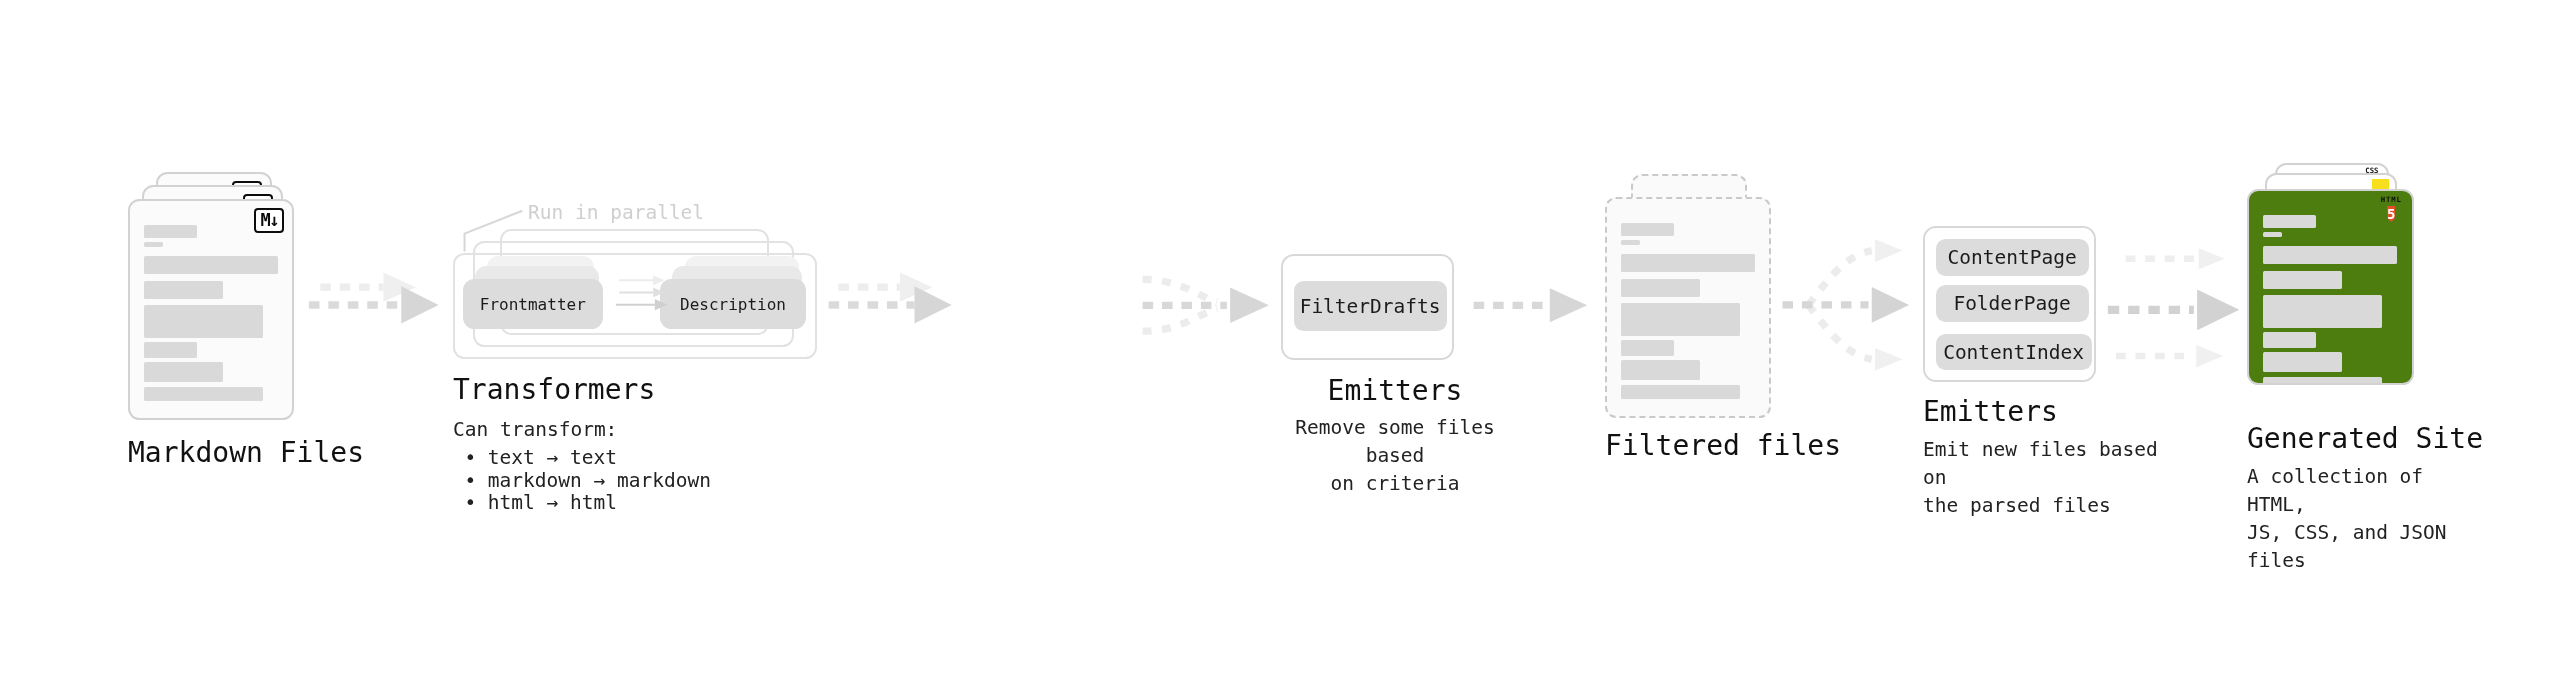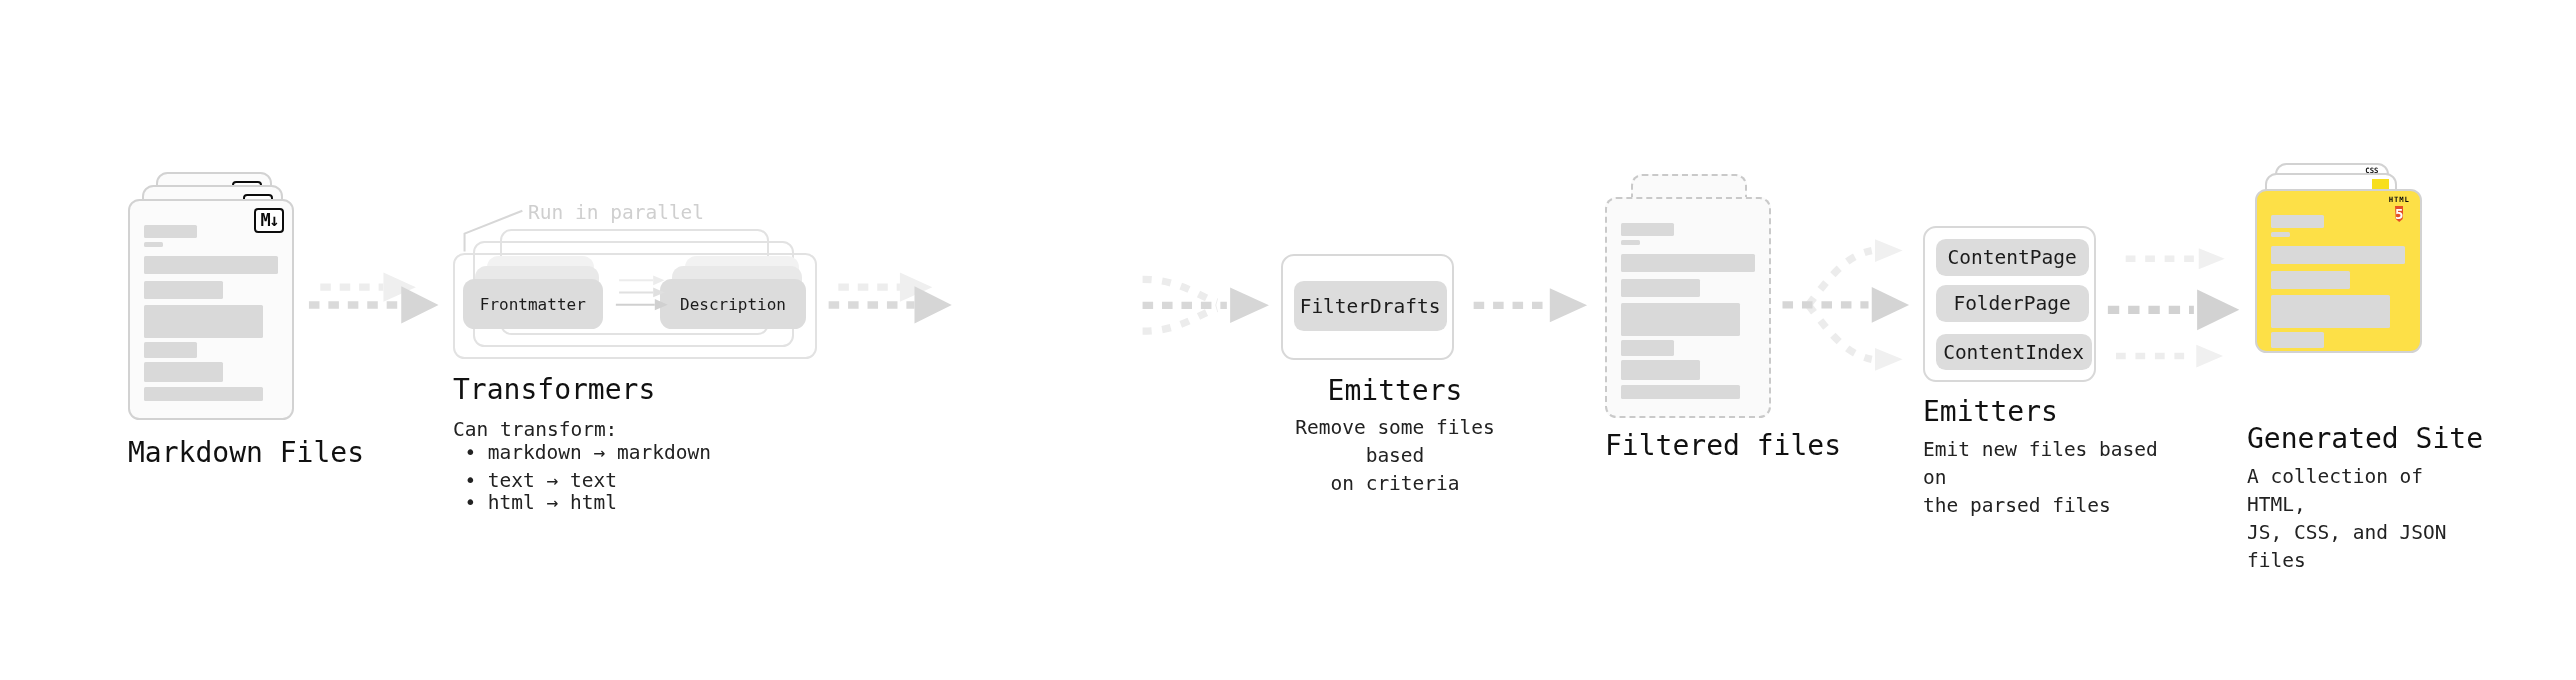--- a/index.html
+++ b/index.html
@@ -125,22 +125,22 @@
         <line x1="10" y1="15" x2="52" y2="15" stroke="#ececec" stroke-width="2.5"></line>
         <polygon points="52,9 66,15 52,21" fill="#ececec"></polygon>
         <line x1="10" y1="30" x2="52" y2="30" stroke="#e0e0e0" stroke-width="2.5"></line>
         <polygon points="52,24 66,30 52,36" fill="#e0e0e0"></polygon>
         <line x1="6" y1="45" x2="54" y2="45" stroke="#d0d0d0" stroke-width="2.5"></line>
         <polygon points="54,38 70,45 54,52" fill="#d0d0d0"></polygon>
       </svg>
     </div>
     <div class="stage-label tf-text">Transformers</div>
     <div class="tf-subtitle">Can transform:</div>
+    <div class="tf-bullet" style="margin-top:4.9px;">• text → text</div>
     <div class="tf-bullet">• markdown → markdown</div>
-    <div class="tf-bullet" style="margin-top:4.9px;">• text → text</div>
     <div class="tf-bullet">• html → html</div>
   </div>
 
   <svg class="arrow-svg" style="left:822px; top:258px;" width="138" height="81" viewBox="0 0 170 100">
     <line x1="20" y1="36" x2="96" y2="36" stroke="#ededed" stroke-width="9" stroke-dasharray="13 11"></line>
     <polygon points="96,18 136,36 96,54" fill="#efefef"></polygon>
     <line x1="8" y1="58" x2="114" y2="58" stroke="#dadada" stroke-width="9" stroke-dasharray="13 11"></line>
     <polygon points="114,35 160,58 114,81" fill="#d6d6d6"></polygon>
   </svg>
 
@@ -215,21 +215,21 @@
   </svg>
 
   <div class="stage" style="left:2247px; top:163px; width:236px;">
     <div class="doc-stack" style="width:195px; height:246px;">
       <div class="doc-card" style="left:28.4px; top:0; width:114px; height:36px; background:#fff;">
         <span class="css-badge" style="border-bottom-color: rgb(41, 101, 241);">CSS</span>
       </div>
       <div class="doc-card" style="left:18px; top:9.8px; width:132px; height:41px; background:#fff;">
         <span class="js-badge" style="background: rgb(247, 223, 30);"></span>
       </div>
-      <div class="doc-card" style="left:8px; top:26px; width:167px; height:164px; background:#fde047;">
+      <div class="doc-card" style="left:0; top:26px; width:167px; height:196px; background:#4d7c0f;">
         <span class="html5-badge">
           <span class="html5-word" style="display:block;">HTML</span>
           <span class="html5-shield" style="background: rgb(227, 79, 38);">5</span>
         </span>
         <div class="doc-body">
             <div class="doc-line" style="width: 53px; height: 12.2px; margin-top: 24.4px;"></div>
             <div class="doc-line" style="width: 18.7px; height: 5.7px; margin-top: 4.1px;"></div>
             <div class="doc-line" style="width: 134px; height: 18px; margin-top: 9px;"></div>
             <div class="doc-line" style="width: 79px; height: 18px; margin-top: 6.5px;"></div>
             <div class="doc-line" style="width: 119px; height: 32.5px; margin-top: 6.5px;"></div>

